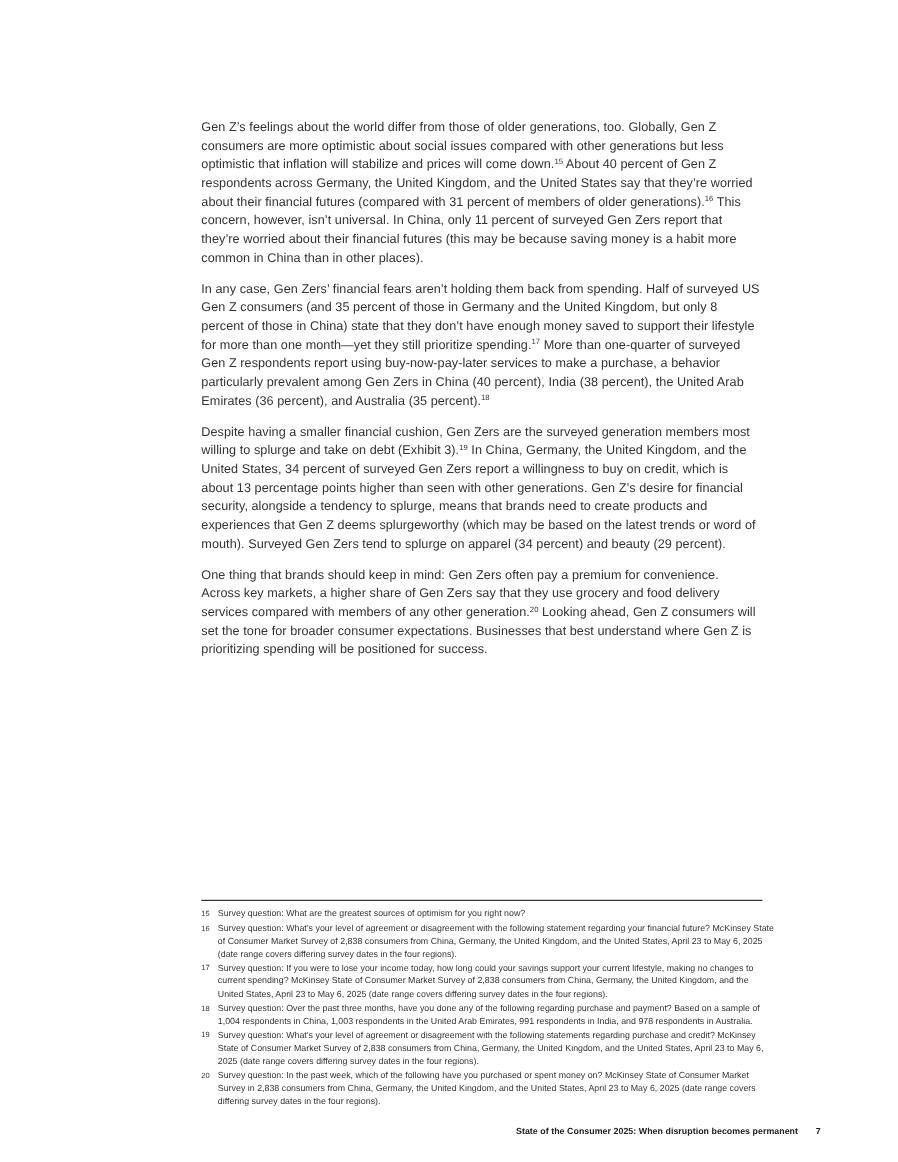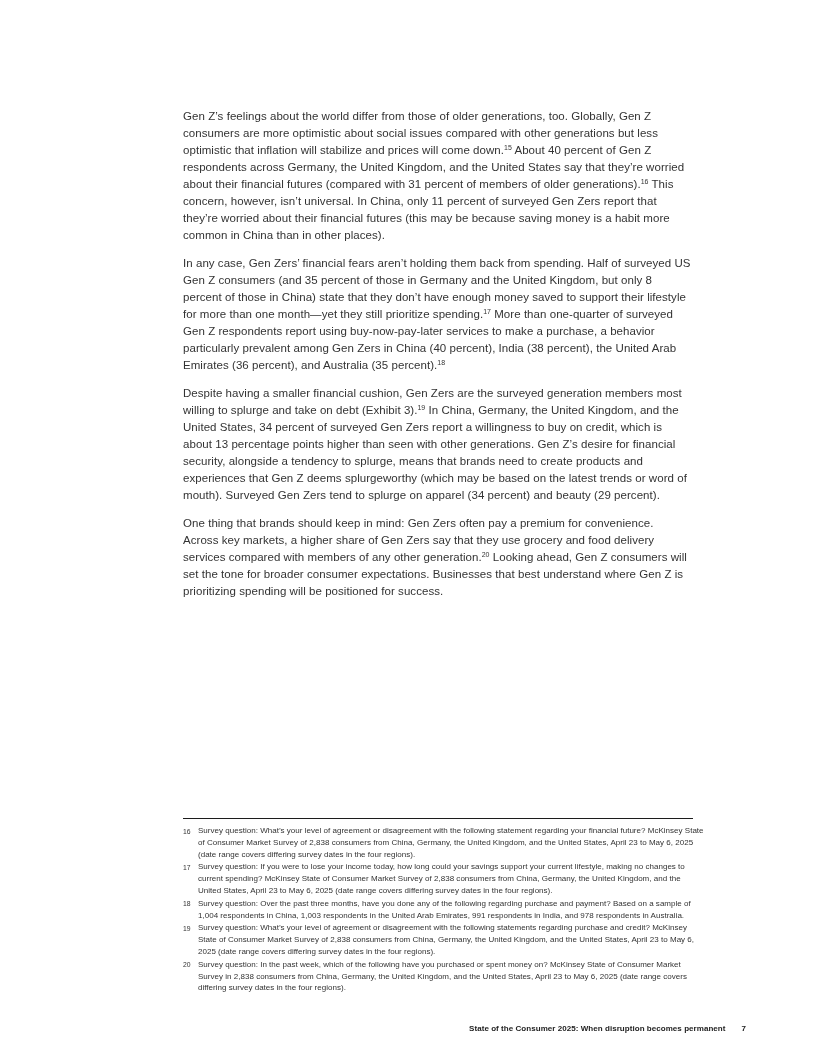--- a/index.html
+++ b/index.html
@@ -98,20 +98,24 @@
 
     <p><span>Despite having a smaller financial cushion, Gen Zers are the surveyed generation members most willing to splurge and take on debt (Exhibit 3).</span><sup>19</sup><span> In China, Germany, the United Kingdom, and the United States, 34 percent of surveyed Gen Zers report a willingness to buy on credit, which is about 13 percentage points higher than seen with other generations. Gen Z’s desire for financial security, alongside a tendency to splurge, means that brands need to create products and experiences that Gen Z deems splurgeworthy (which may be based on the latest trends or word of mouth). Surveyed Gen Zers tend to splurge on apparel (34 percent) and beauty (29 percent).</span></p>
 
     <p><span>One thing that brands should keep in mind: Gen Zers often pay a premium for convenience. Across key markets, a higher share of Gen Zers say that they use grocery and food delivery services compared with members of any other generation.</span><sup>20</sup><span> Looking ahead, Gen Z consumers will set the tone for broader consumer expectations. Businesses that best understand where Gen Z is prioritizing spending will be positioned for success.</span></p>
 
   </div>
 
   <div class="footnotes">
     <div class="footnote-rule"></div>
 
+    <div class="footnote">
+      <span class="fn-num">15</span>
+      <span class="fn-text">Survey question: What are the greatest sources of optimism for you right now?</span>
+    </div>
 
     <div class="footnote">
       <span class="fn-num">16</span>
       <span class="fn-text">Survey question: What’s your level of agreement or disagreement with the following statement regarding your financial future? McKinsey State of Consumer Market Survey of 2,838 consumers from China, Germany, the United Kingdom, and the United States, April 23 to May 6, 2025 (date range covers differing survey dates in the four regions).</span>
     </div>
 
     <div class="footnote">
       <span class="fn-num">17</span>
       <span class="fn-text">Survey question: If you were to lose your income today, how long could your savings support your current lifestyle, making no changes to current spending? McKinsey State of Consumer Market Survey of 2,838 consumers from China, Germany, the United Kingdom, and the United States, April 23 to May 6, 2025 (date range covers differing survey dates in the four regions).</span>
     </div>

